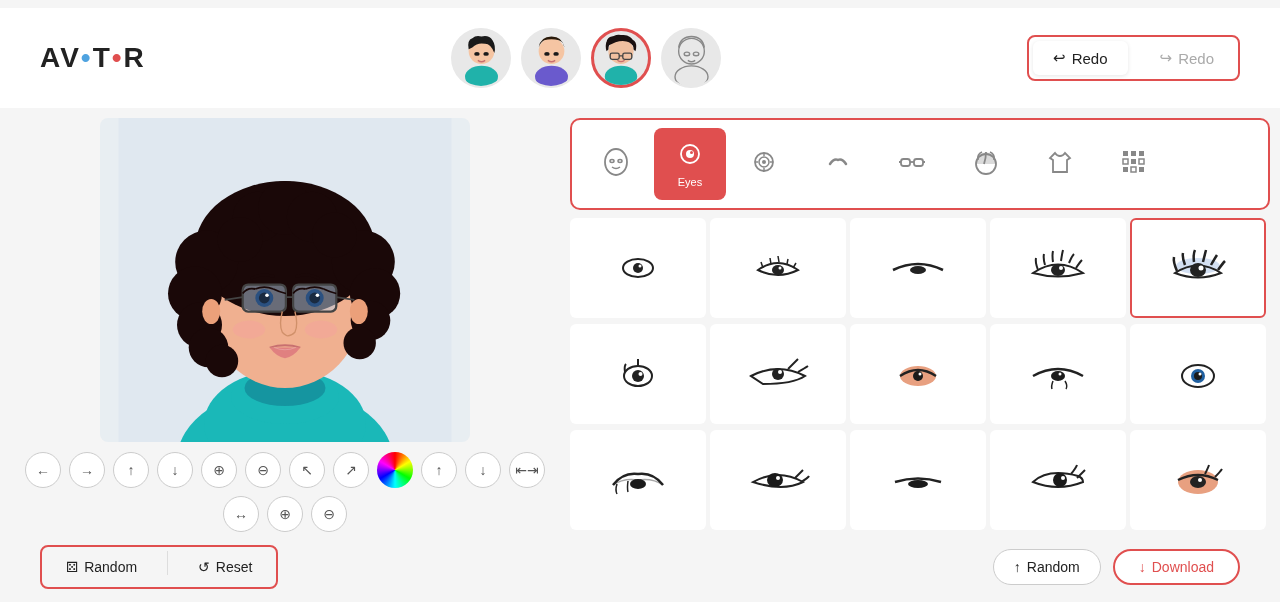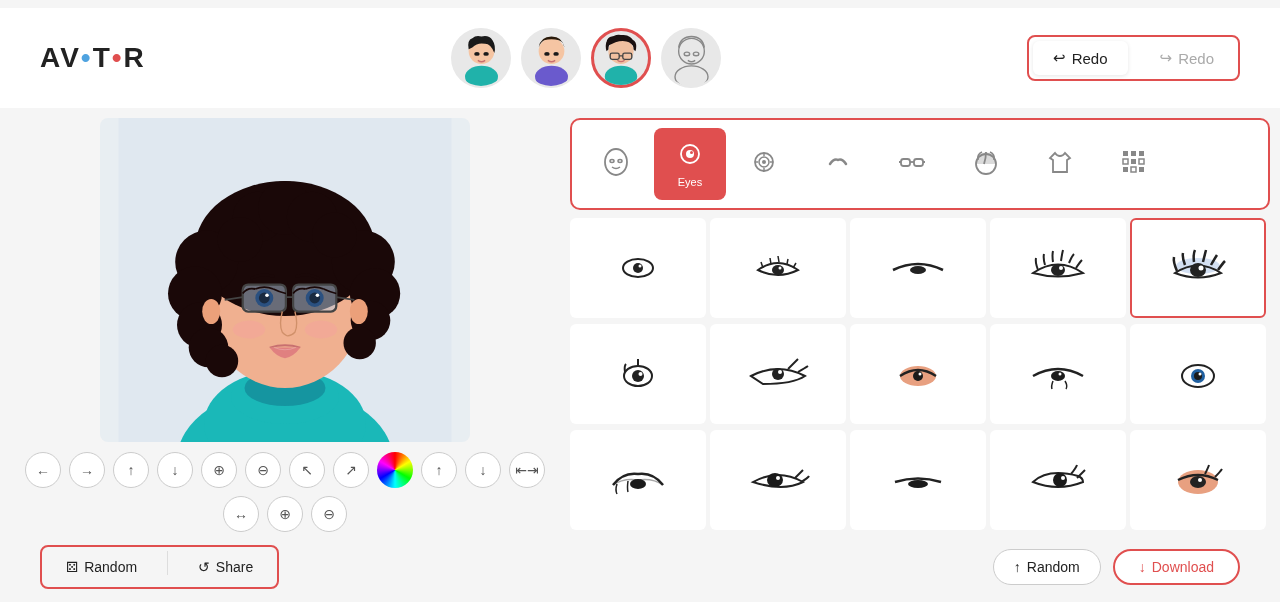--- a/index.html
+++ b/index.html
@@ -775,21 +775,21 @@
 
 <div class="bottom-bar">
   <div class="bottom-left">
     <button class="btn-random">
       <span>⚄</span>
       <span>Random</span>
     </button>
     <div class="divider-v"></div>
     <button class="btn-reset">
       <span>↺</span>
-      <span>Share</span>
+      <span>Reset</span>
     </button>
   </div>
 
   <div class="bottom-right">
     <button class="btn-share">
       <span>↑</span>
       <span>Random</span>
     </button>
     <button class="btn-download">
       <span>↓</span>

